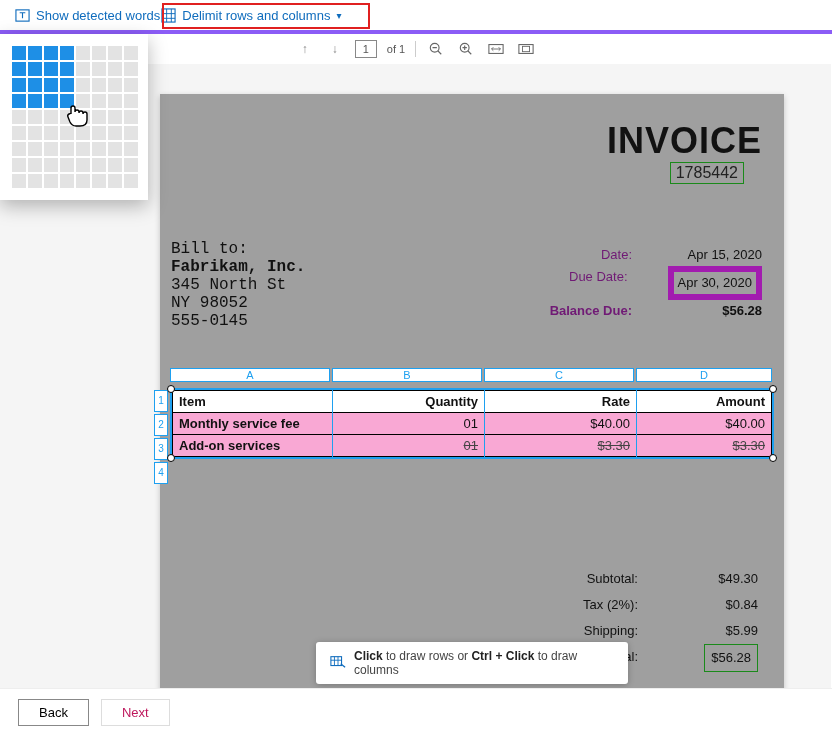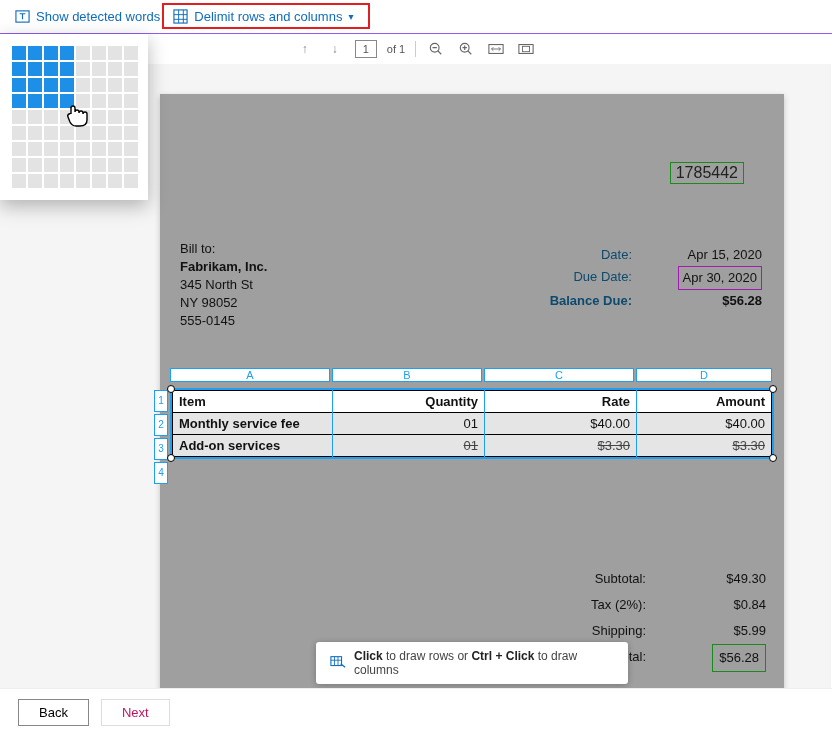--- a/index.html
+++ b/index.html
@@ -1,19 +1,19 @@
 <!DOCTYPE html>
 <html><head>
 <meta charset="utf-8">
 <style>
   * { box-sizing: border-box; margin: 0; padding: 0; }
   body { font-family: "Segoe UI", Arial, sans-serif; font-size: 13px; background: #fff; width: 832px; height: 736px; overflow: hidden; position: relative; }
 
   
-  .top-toolbar { display: flex; align-items: center; padding: 8px 14px; border-bottom: 1px solid #8b5cf6; gap: 12px; height: 34px; }
+  .top-toolbar { display: flex; align-items: center; padding: 8px 14px; border-bottom: 4px solid #8b5cf6; gap: 0; height: 34px; }
   .tool-item { display: flex; align-items: center; gap: 6px; color: #0f6cbd; cursor: pointer; font-size: 13px; }
   .tool-icon { width: 16px; height: 16px; display: inline-flex; align-items: center; justify-content: center; }
   .chev { font-size: 10px; color: #0f6cbd; }
   .highlight-box { position: absolute; top: 3px; left: 162px; width: 208px; height: 26px; border: 2px solid #e02020; pointer-events: none; }
 
   
   .work-area { position: absolute; top: 34px; left: 0; right: 1px; bottom: 48px; background: #f5f5f5; }
 
   
   .doc-toolbar { display: flex; align-items: center; justify-content: center; gap: 10px; height: 30px; background: #fff; font-size: 12px; color: #555; }
@@ -25,48 +25,48 @@
 
   
   .doc-page { position: absolute; top: 60px; left: 160px; width: 624px; height: 600px; background: #9f9f9f; box-shadow: 0 2px 6px rgba(0,0,0,0.2); }
   .doc-inner { position: relative; width: 100%; height: 100%; padding: 26px 18px 0 18px; color: #111; }
 
   
   .inv-title { position: absolute; top: 26px; right: 22px; font-size: 36px; font-weight: 700; color: #111; letter-spacing: 1px; }
   .inv-num { position: absolute; top: 68px; right: 40px; border: 1px solid #1a8a1a; padding: 1px 5px; font-size: 16px; color: #222; }
 
   
-  .bill { position: absolute; top: 146px; left: 20px; font-size: 13px; line-height: 18px; color: #111; }
+  .bill { position: absolute; top: 146px; left: 11px; font-size: 16px; line-height: 18px; color: #111; font-family: Liberation Mono, monospace; }
   .meta { position: absolute; top: 150px; right: 22px; font-size: 13px; text-align: right; }
   .meta .row { display: flex; justify-content: flex-end; gap: 40px; line-height: 22px; }
-  .meta .lbl { color: #0c4a6e; }
+  .meta .lbl { color: #701a75; }
   .meta .val { min-width: 90px; text-align: right; }
   .meta .bold { font-weight: 700; }
-  .due-val { border: 1px solid #a21caf; padding: 0 4px; display: inline-block; }
+  .due-val { border: 6px solid #a21caf; padding: 0 4px; display: inline-block; }
 
   
   .col-markers { position: absolute; top: 274px; left: 10px; right: 10px; height: 16px; }
   .col-markers .seg { position: absolute; top: 0; height: 14px; border: 1px solid #1ea0f0; background: #fff; color: #1ea0f0; font-size: 11px; text-align: center; line-height: 12px; }
   .row-markers { position: absolute; top: 296px; left: -6px; width: 14px; }
   .row-markers .rm { width: 14px; height: 22px; border: 1px solid #1ea0f0; background: #fff; color: #1ea0f0; font-size: 10px; text-align: center; line-height: 20px; margin-bottom: 2px; }
 
   
-  .tbl-wrap { position: absolute; top: 294px; left: 10px; right: 10px; border: 2px solid #1ea0f0; background: #e5e5e5; }
+  .tbl-wrap { position: absolute; top: 294px; left: 10px; right: 10px; border: 2px solid #1ea0f0; background: #f9a8d4; }
   .tbl { width: 100%; border-collapse: collapse; font-size: 13px; }
   .tbl th, .tbl td { border: 1px solid #000; padding: 3px 6px; height: 22px; }
   .tbl th { font-weight: 700; text-align: left; background: #fff; }
   .tbl th.num, .tbl td.num { text-align: right; border-left: none; padding-left: 40px; }
   .tbl th.qty, .tbl td.qty { text-align: right; padding-left: 16px; }
   .tbl .strike { text-decoration: line-through; color: #444; }
   .corner { position: absolute; width: 8px; height: 8px; background: #fff; border: 1px solid #000; border-radius: 50%; }
   .c-tl { top: -5px; left: -5px; } .c-tr { top: -5px; right: -5px; } .c-bl { bottom: -5px; left: -5px; } .c-br { bottom: -5px; right: -5px; }
   .col-line { position: absolute; top: 0; bottom: 0; width: 0; border-left: 1px solid #1ea0f0; pointer-events: none; }
 
   
-  .totals { position: absolute; right: 18px; top: 472px; font-size: 13px; text-align: right; }
+  .totals { position: absolute; right: 26px; top: 472px; font-size: 13px; text-align: right; }
   .totals .trow { display: flex; justify-content: flex-end; gap: 50px; line-height: 26px; }
   .totals .tlbl { color: #111; }
   .totals .tval { min-width: 70px; text-align: right; }
   .total-box { border: 1px solid #1a8a1a; padding: 0 6px; display: inline-block; }
 
   
   .hint { position: absolute; bottom: 10px; left: 50%; transform: translateX(-50%); background: #fff; border-radius: 3px; box-shadow: 0 1px 6px rgba(0,0,0,0.25); padding: 7px 14px; font-size: 12px; color: #444; display: flex; align-items: center; gap: 8px; }
   .hint b { color: #222; font-weight: 600; }
   .hint-icon { color: #0f6cbd; }
 
@@ -137,20 +137,21 @@
     <span class="tb-icon">
         <svg width="16" height="12" viewBox="0 0 18 12">
           <rect x="1" y="1" width="16" height="10" fill="none" stroke="#666" stroke-width="1.2"></rect>
           <rect x="5" y="3" width="8" height="6" fill="none" stroke="#666" stroke-width="1"></rect>
         </svg>
       </span>
   </div>
 
   <div class="doc-page">
     <div class="doc-inner">
+      <div class="inv-title">INVOICE</div>
       <div class="inv-num">1785442</div>
 
       <div class="bill">
         <div>Bill to:</div>
         <div style="font-weight:700">Fabrikam, Inc.</div>
         <div>345 North St</div>
         <div>NY 98052</div>
         <div>555-0145</div>
       </div>
 

